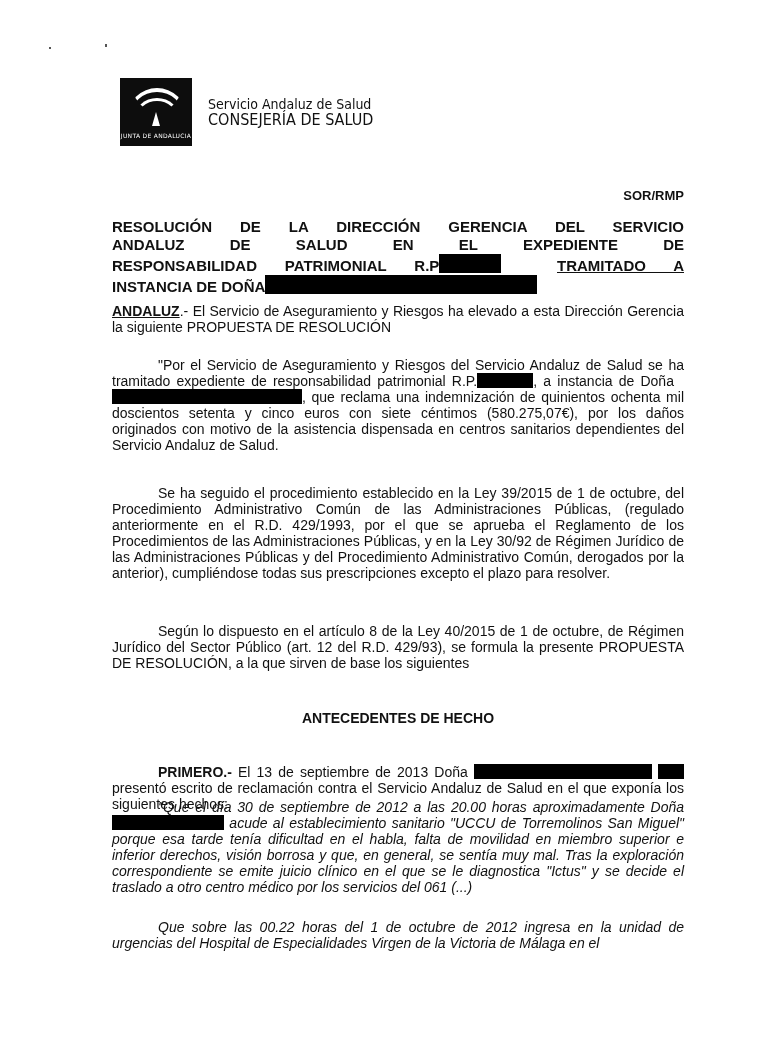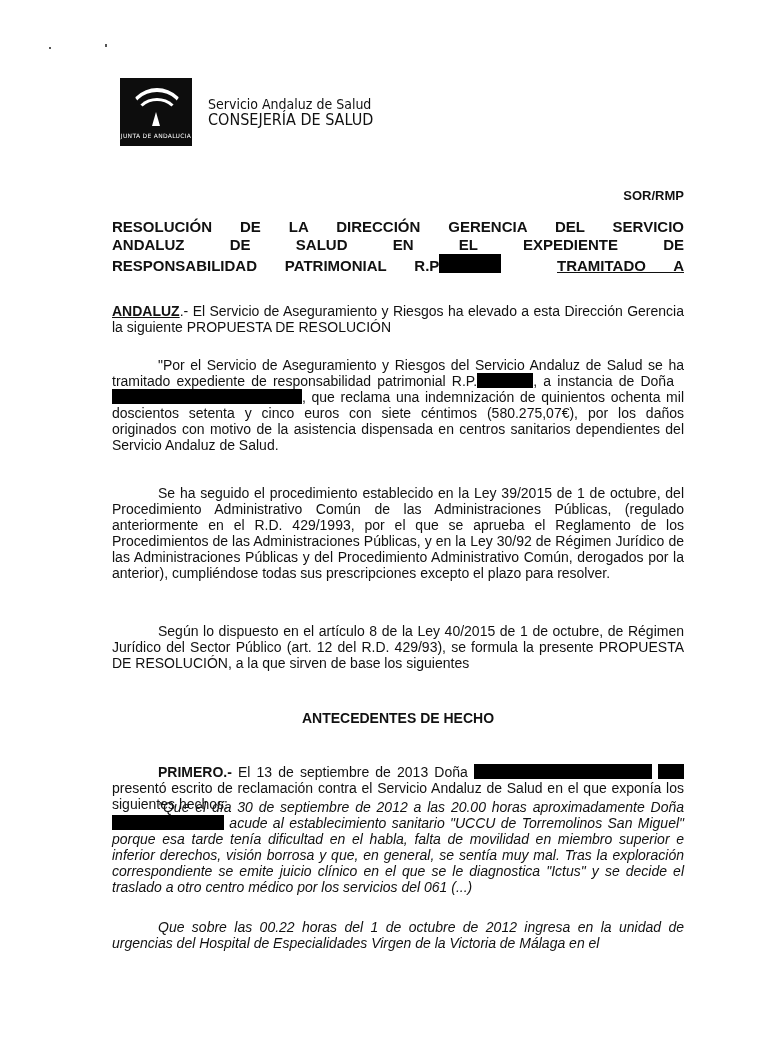--- a/index.html
+++ b/index.html
@@ -49,20 +49,23 @@
 </div>
 
 <div class="ref">SOR/RMP</div>
 
 <div class="title">
   <span class="ln">RESOLUCIÓN DE LA DIRECCIÓN GERENCIA DEL SERVICIO</span>
   <span class="ln" style="word-spacing:38px;">ANDALUZ DE SALUD EN EL EXPEDIENTE DE</span>
   <span class="ln" style="text-align-last:justify;">
     <span>RESPONSABILIDAD PATRIMONIAL R.P</span><span class="redact" style="width:62px;height:19px;"></span>&nbsp;&nbsp;<span style="text-decoration:underline;">TRAMITADO A</span>
   </span>
+  <span class="ln last">
+    <span>INSTANCIA DE DOÑA</span><span class="redact" style="width:272px;height:19px;"></span>
+  </span>
 </div>
 
 <div class="body" style="top:303px;">
   <p><span class="b u">ANDALUZ</span><span>.- </span><span>El Servicio de Aseguramiento y Riesgos ha elevado a esta Dirección Gerencia la siguiente PROPUESTA DE RESOLUCIÓN</span></p>
 </div>
 
 <div class="body" style="top:357px;">
   <p class="ind"><span>"Por el Servicio de Aseguramiento y Riesgos del Servicio Andaluz de Salud se ha tramitado expediente de responsabilidad patrimonial R.P.</span><span class="redact" style="width:56px;height:15px;"></span><span>, a instancia de Doña</span>&nbsp;&nbsp;<span class="redact" style="width:190px;height:15px;"></span><span>, que reclama una indemnización de quinientos ochenta mil doscientos setenta y cinco euros con siete céntimos (580.275,07€), por los daños originados con motivo de la asistencia dispensada en centros sanitarios dependientes del Servicio Andaluz de Salud.</span></p>
 </div>
 

